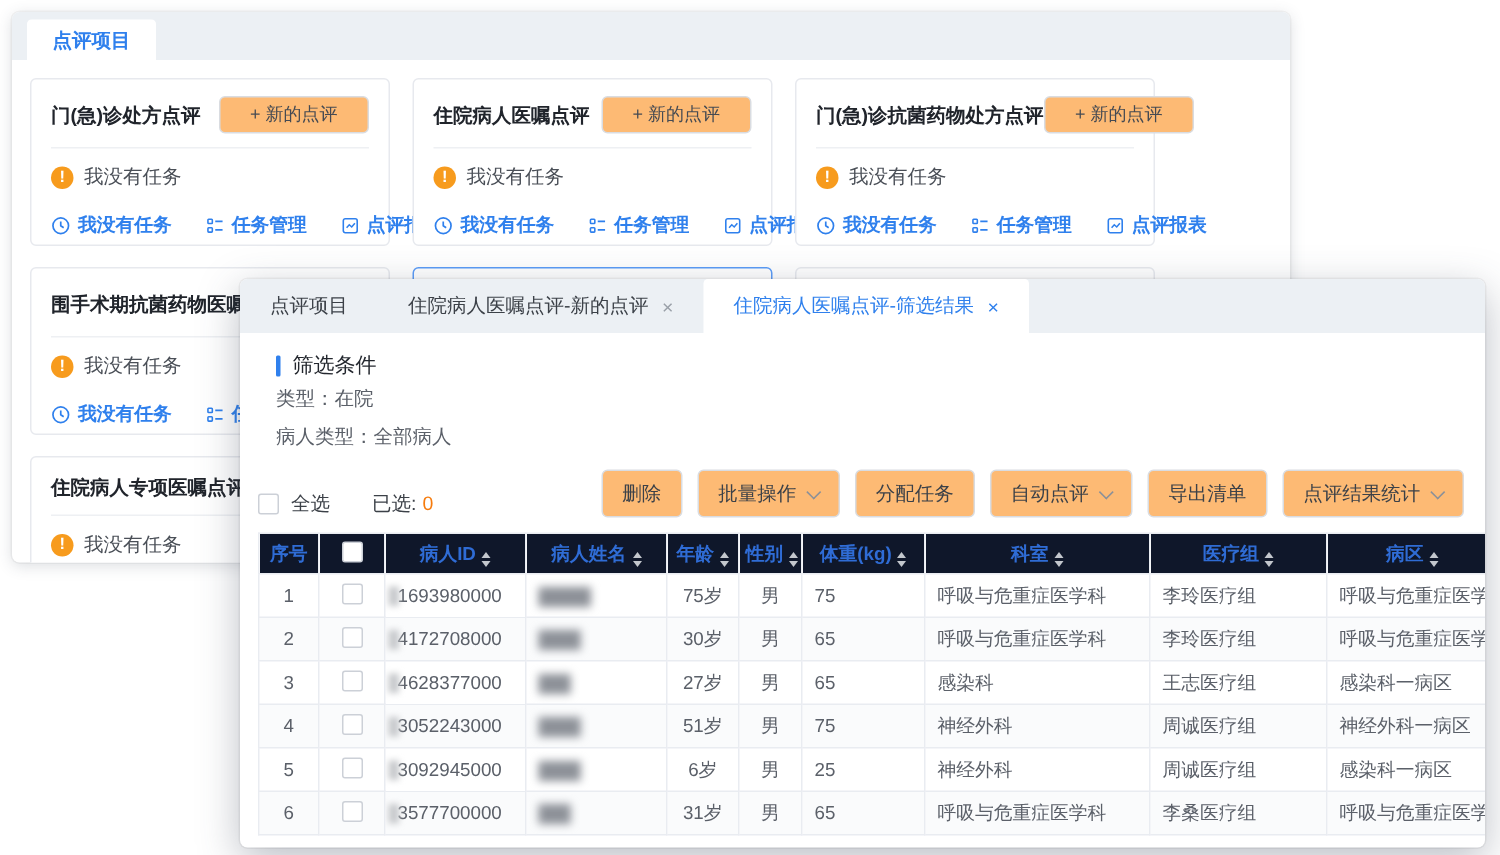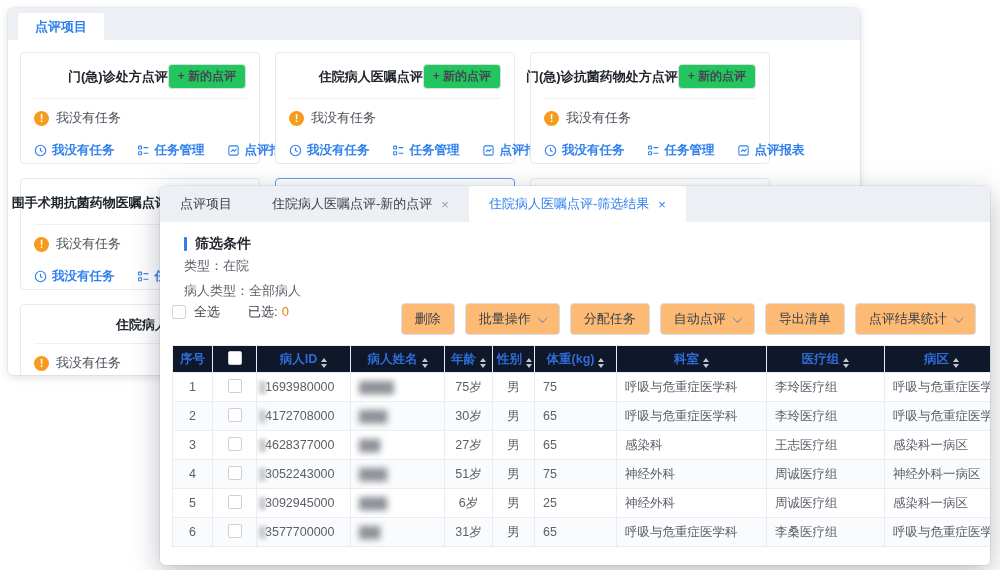--- a/index.html
+++ b/index.html
@@ -24,45 +24,45 @@
   .tab .x { margin-left:9px; font-size:13px; color:#9aa0a8; line-height:1; }
   .tab.active .x { color:#2f80ed; }
   .win-back .tab { margin-top:5px; padding:0 17px; border-radius:3px 3px 0 0; font-weight:700; }
 
   
   .cards { padding:12px; display:grid; grid-template-columns:repeat(3,240px);
     gap:14px 15px; }
   .card { height:112px; border:1px solid #e7e9ee; border-radius:4px;
     padding:11px 13px; background:#fff; }
   .card.highlight { border-color:#5b9cf8; }
-  .card-head { display:flex; justify-content:flex-end; align-items:center;margin-left:12px; }
+  .card-head { display:flex; justify-content:space-between; align-items:center; }
   .card-title { font-size:13px; font-weight:700; color:#20242b; white-space:nowrap; }
   .new-btn { font-size:12px; color:#454a52; border:1px solid #d9dce1;
-    border-radius:4px; padding:3px 9px; background:#22c55e; white-space:nowrap; cursor:pointer;font-weight:bold; }
+    border-radius:4px; padding:3px 20px; background:#fdba74; white-space:nowrap; cursor:pointer; }
   .card-div { border-top:1px solid #eef0f3; margin:9px 0 10px; }
   .card-status { display:flex; align-items:center; gap:7px; font-size:13px; color:#4a4f57; }
   .warn-ic { width:15px; height:15px; border-radius:50%; background:#f79b1d;
     color:#fff; font-size:11px; font-weight:700; display:flex; align-items:center;
     justify-content:center; line-height:1; }
   .card-links { display:flex; gap:22px; margin-top:15px; }
   .clink { display:flex; align-items:center; gap:5px; font-size:12.5px;
     color:#2f80ed; font-weight:700; cursor:pointer; white-space:nowrap; }
   .clink svg { flex:0 0 auto; }
 
   
   .fw-body { padding:13px 12px 0; }
   .filter { margin-left:12px; }
   .f-title { display:flex; align-items:center; gap:8px; font-size:14px;
-    font-weight:700; color:#23272e; }
+    font-weight:400; color:#23272e; }
   .f-bar { width:3px; height:14px; background:#2f80ed; border-radius:1px; }
   .f-line { font-size:13px; color:#5b6069; line-height:25px; }
   .f-line:first-of-type { margin-top:5px; }
 
   
-  .toolbar { display:flex; align-items:flex-start; margin-top:0; }
+  .toolbar { display:flex; align-items:flex-end; margin-top:10px; }
   .cb { width:14px; height:14px; border:1px solid #ccd0d7; border-radius:2px;
     background:#fff; display:inline-block; flex:0 0 auto; cursor:pointer; }
   .tb-selectall { display:flex; align-items:center; gap:8px; font-size:13px; color:#3c4148; }
   .tb-selected { margin-left:28px; font-size:13px; color:#3c4148; }
   .tb-selected b { color:#f67b0c; font-weight:400; margin-left:4px; }
   .tb-btns { display:flex; gap:10px; margin-left:112px; }
   .btn { font-size:13px; color:#3c4148; background:#fdba74; border:1px solid #d9dce1;
     border-radius:4px; padding:6px 13px; display:flex; align-items:center;
     white-space:nowrap; cursor:pointer; }
   .chev { width:7px; height:7px; border-right:1.4px solid #8a9099;

